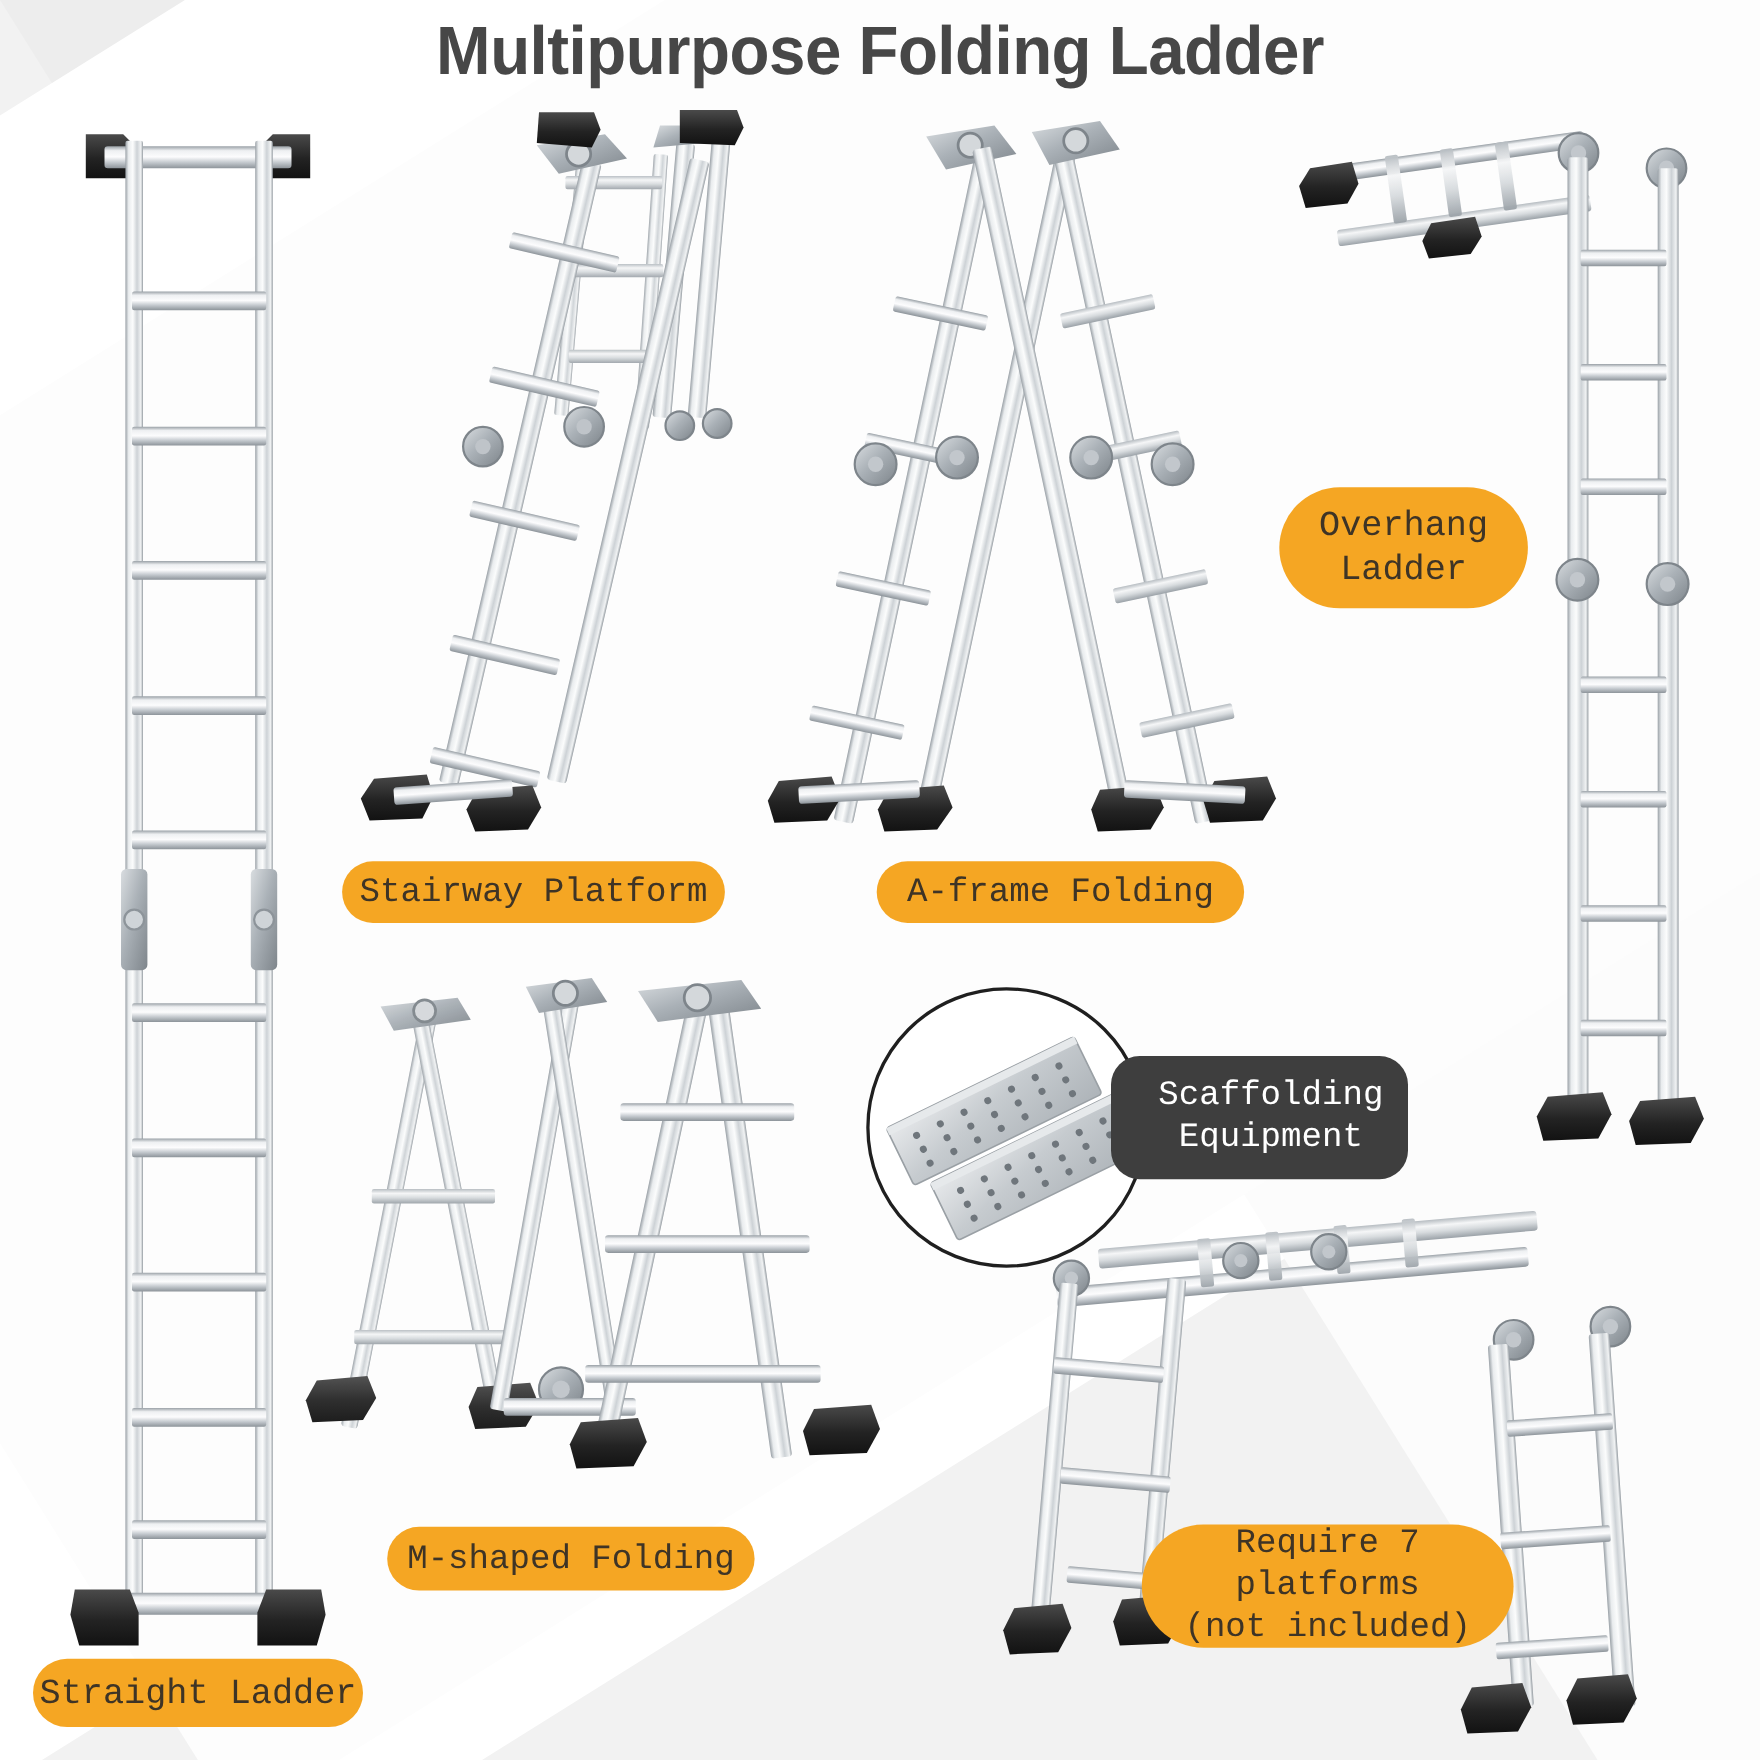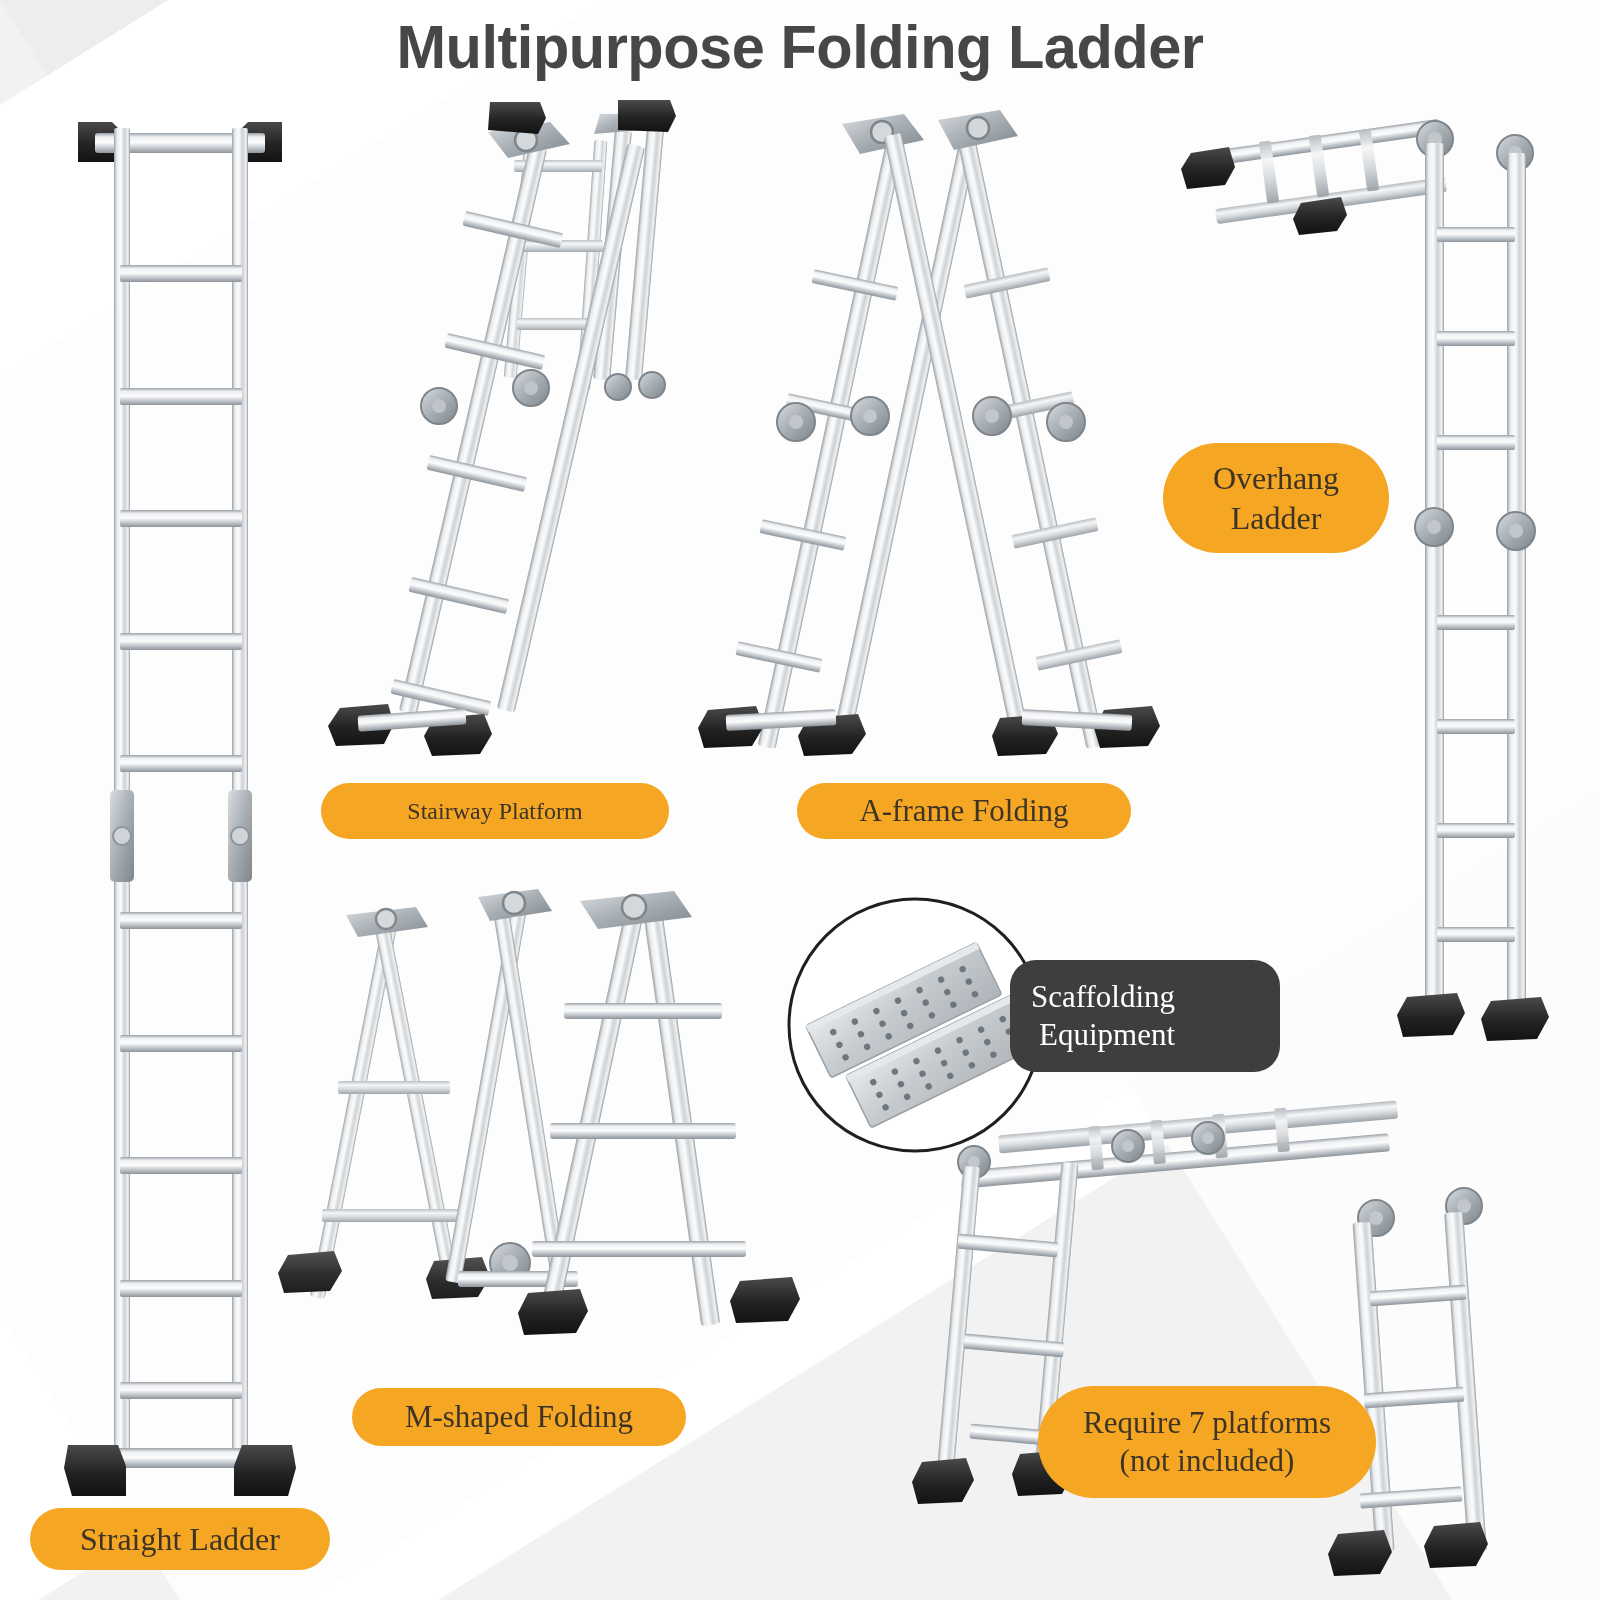--- a/index.html
+++ b/index.html
@@ -38,35 +38,35 @@
     transform:scaleX(0.96);
     white-space:nowrap;
   }
 
   
   .badge{
     position:absolute;
     display:flex;align-items:center;justify-content:center;
     text-align:center;
     border-radius:999px;
-    font-family:Liberation Serif, serif;
+    font-family:Liberation Mono, monospace;
     font-weight:400;
     box-sizing:border-box;
     white-space:pre-line;
   }
   .badge.orange{background:#F5A623;color:#3E3426;}
   .badge.dark{background:#3E3E3E;color:#ffffff;border-radius:26px;}
 
   #badge-straight{left:30px;top:1508px;width:300px;height:62px;font-size:32px;text-align:center;}
-  #badge-stairway{left:321px;top:783px;width:348px;height:56px;font-size:24px;}
+  #badge-stairway{left:311px;top:783px;width:348px;height:56px;font-size:31px;}
   #badge-aframe{left:797px;top:783px;width:334px;height:56px;font-size:31px;}
   #badge-overhang{left:1163px;top:443px;width:226px;height:110px;font-size:32px;line-height:1.25;}
   #badge-mshaped{left:352px;top:1388px;width:334px;height:58px;font-size:31px;}
   #badge-platforms{left:1038px;top:1386px;width:338px;height:112px;font-size:31px;line-height:1.22;}
-  #badge-scaff{left:1010px;top:960px;width:270px;height:112px;font-size:31px;line-height:1.24;padding-left:21px;justify-content:flex-start;text-align:right;}
+  #badge-scaff{left:1010px;top:960px;width:270px;height:112px;font-size:31px;line-height:1.24;padding-left:43px;justify-content:flex-start;text-align:center;}
 
   
   .fig{position:absolute;}
   svg{display:block;overflow:visible;}
 </style>
 </head>
 <body>
 
 <div id="stage">
 

